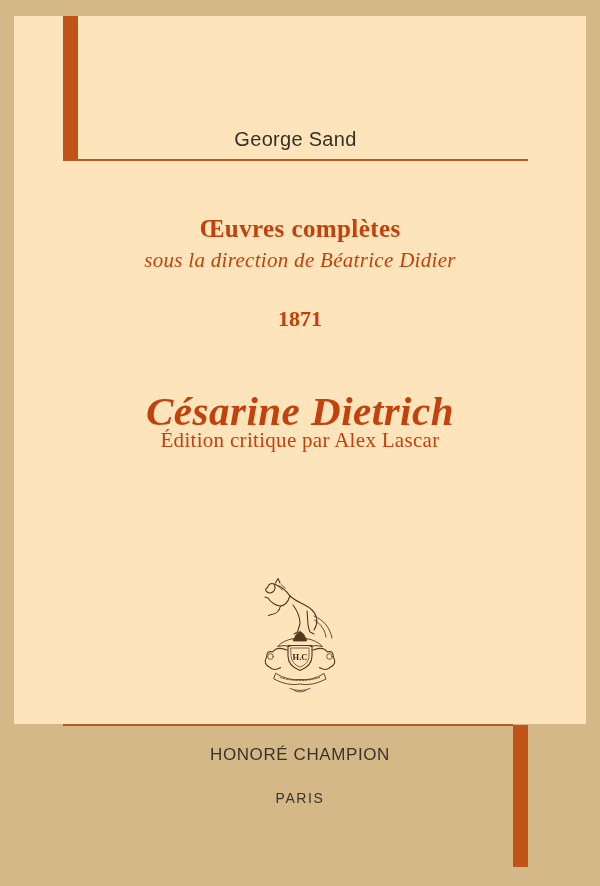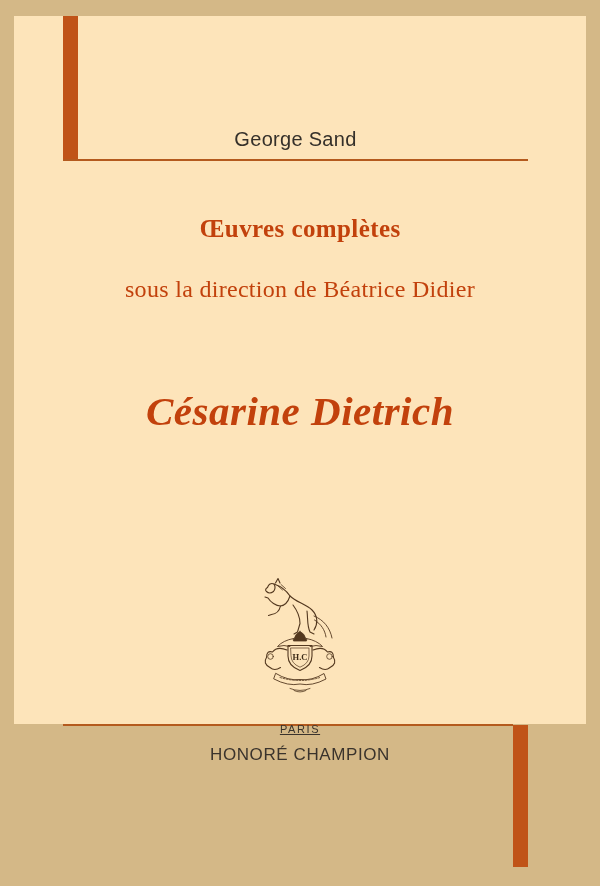--- a/index.html
+++ b/index.html
@@ -71,23 +71,24 @@
     text-align: center;
     color: #c2410c;
   }
   .series {
     top: 199px;
     font-size: 25px;
     font-weight: bold;
     letter-spacing: 0.4px;
   }
   .direction {
-    top: 260px;
-    font-size: 24px;
+    top: 232px;
+    font-size: 21px;
     letter-spacing: 0.3px;
+    font-style: italic;
   }
   .year {
     top: 290px;
     font-size: 22px;
     font-weight: bold;
   }
   .title {
     top: 323px;
     font-size: 41px;
     font-weight: bold;
@@ -109,41 +110,42 @@
     margin-left: -50px;
   }
   .publisher {
     top: 729px;
     font-family: "Liberation Sans", sans-serif;
     font-size: 17px;
     letter-spacing: 0.6px;
     color: #3a332c;
   }
   .city {
-    top: 707px;
+    top: 774px;
     font-family: "Liberation Sans", sans-serif;
-    font-size: 11px;
+    font-size: 14px;
     letter-spacing: 1.6px;
     color: #3a332c;
-    text-decoration: underline;
   }
 </style>
 </head>
 <body>
 
 <div class="page">
 
   <div class="accent-bar bar-top-left"></div>
   <div class="rule rule-top"></div>
 
   <div class="author">George Sand</div>
 
   <div class="centered-line series">Œuvres complètes</div>
   <div class="centered-line direction">sous la direction de Béatrice Didier</div>
+  <div class="centered-line year">1871</div>
   <div class="centered-line title">Césarine Dietrich</div>
+  <div class="centered-line edition">Édition critique par Alex Lascar</div>
 
   <svg class="emblem" viewBox="0 0 100 122">
     <g fill="none" stroke="#53381f" stroke-width="1.1" stroke-linecap="round" stroke-linejoin="round">
 
       <path d="M24,8 C30,10 36,14 40,20 C46,26 56,28 62,34 C68,40 68,48 64,54"></path>
 
       <path d="M24,8 C21,6.5 18.5,8.5 17.5,11.5 C15.5,12.5 15,14.5 16.5,15.5 C18.5,17.5 21.5,17 23.5,15.5 C25,13.5 25.5,10.5 24,8 Z"></path>
       <path d="M25.5,7 l2.5,-4.5 l2,4.5"></path>
 
       <path d="M28,10 l4.5,4 M31,8.5 l4.5,4" stroke-width="0.8"></path>

